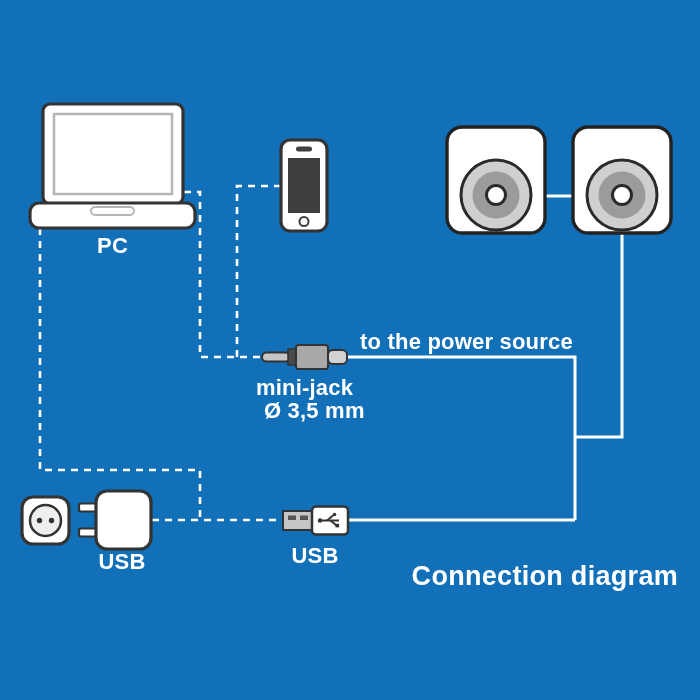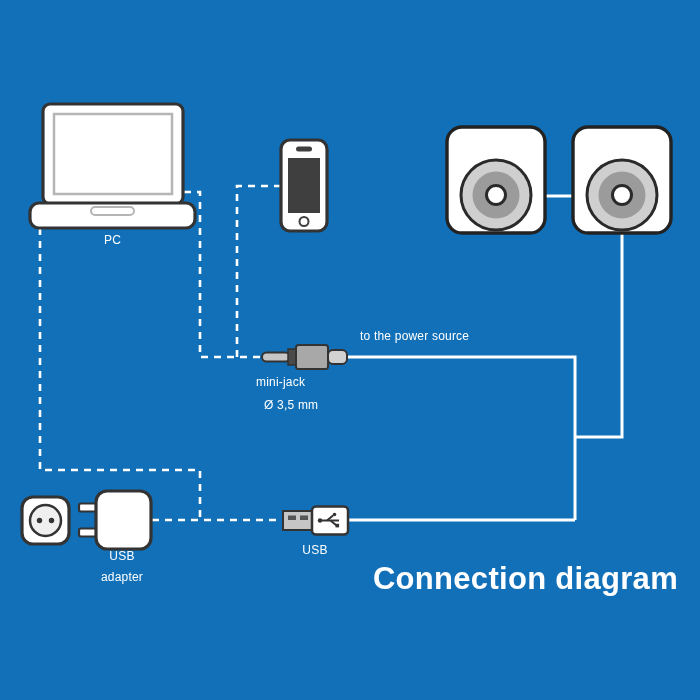--- a/index.html
+++ b/index.html
@@ -12,26 +12,26 @@
     position:relative;width:700px;height:700px;overflow:hidden;
     background:var(--background);
     font-family:"Liberation Sans", sans-serif;
   }
   .stage svg{position:absolute;left:0;top:0;}
   .ln{stroke:var(--cable);stroke-width:3;fill:none;}
   .dash{stroke:var(--cable);stroke-width:2.6;fill:none;stroke-dasharray:7 6;}
   .o3{stroke:var(--outline);stroke-width:3.2;fill:#ffffff;}
   .o3b{stroke:#222222;stroke-width:3.4;fill:#ffffff;}
   .label{
-    position:absolute;color:#ffffff;font-weight:400;font-size:12px;
+    position:absolute;color:#ffffff;font-weight:700;font-size:22px;
     white-space:nowrap;letter-spacing:.2px;
   }
   .center{text-align:center;}
   .title{
-    position:absolute;color:#ffffff;font-weight:600;font-size:31px;
+    position:absolute;color:#ffffff;font-weight:600;font-size:27px;
     white-space:nowrap;letter-spacing:.3px;
   }
 </style>
 </head>
 <body>
 
 <div class="stage">
 
   <svg width="700" height="700" viewBox="0 0 700 700">
 
@@ -110,16 +110,15 @@
 
   <div class="label" style="left:256px;top:375px">mini-jack</div>
   <div class="label" style="left:264px;top:398px">Ø 3,5 mm</div>
 
   <div class="label" style="left:360px;top:329px">to the power source</div>
 
 
   <div class="label center" style="left:265px;top:543px;width:100px">USB</div>
 
   <div class="label center" style="left:62px;top:549px;width:120px">USB</div>
-  <div class="label center" style="left:62px;top:570px;width:120px">adapter</div>
 
   <div class="title" style="right:22px;top:561px">Connection diagram</div>
 </div>
 
 </body></html>

